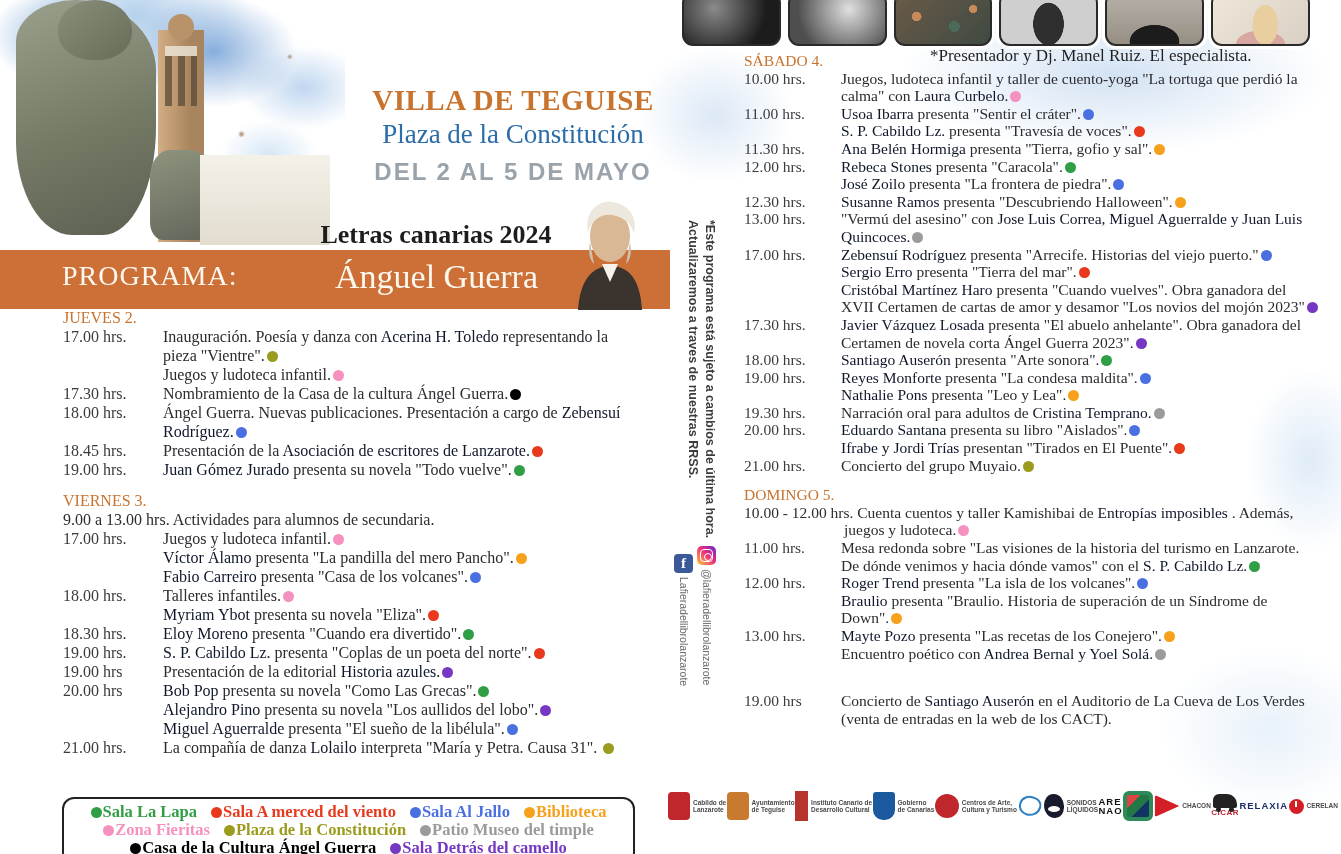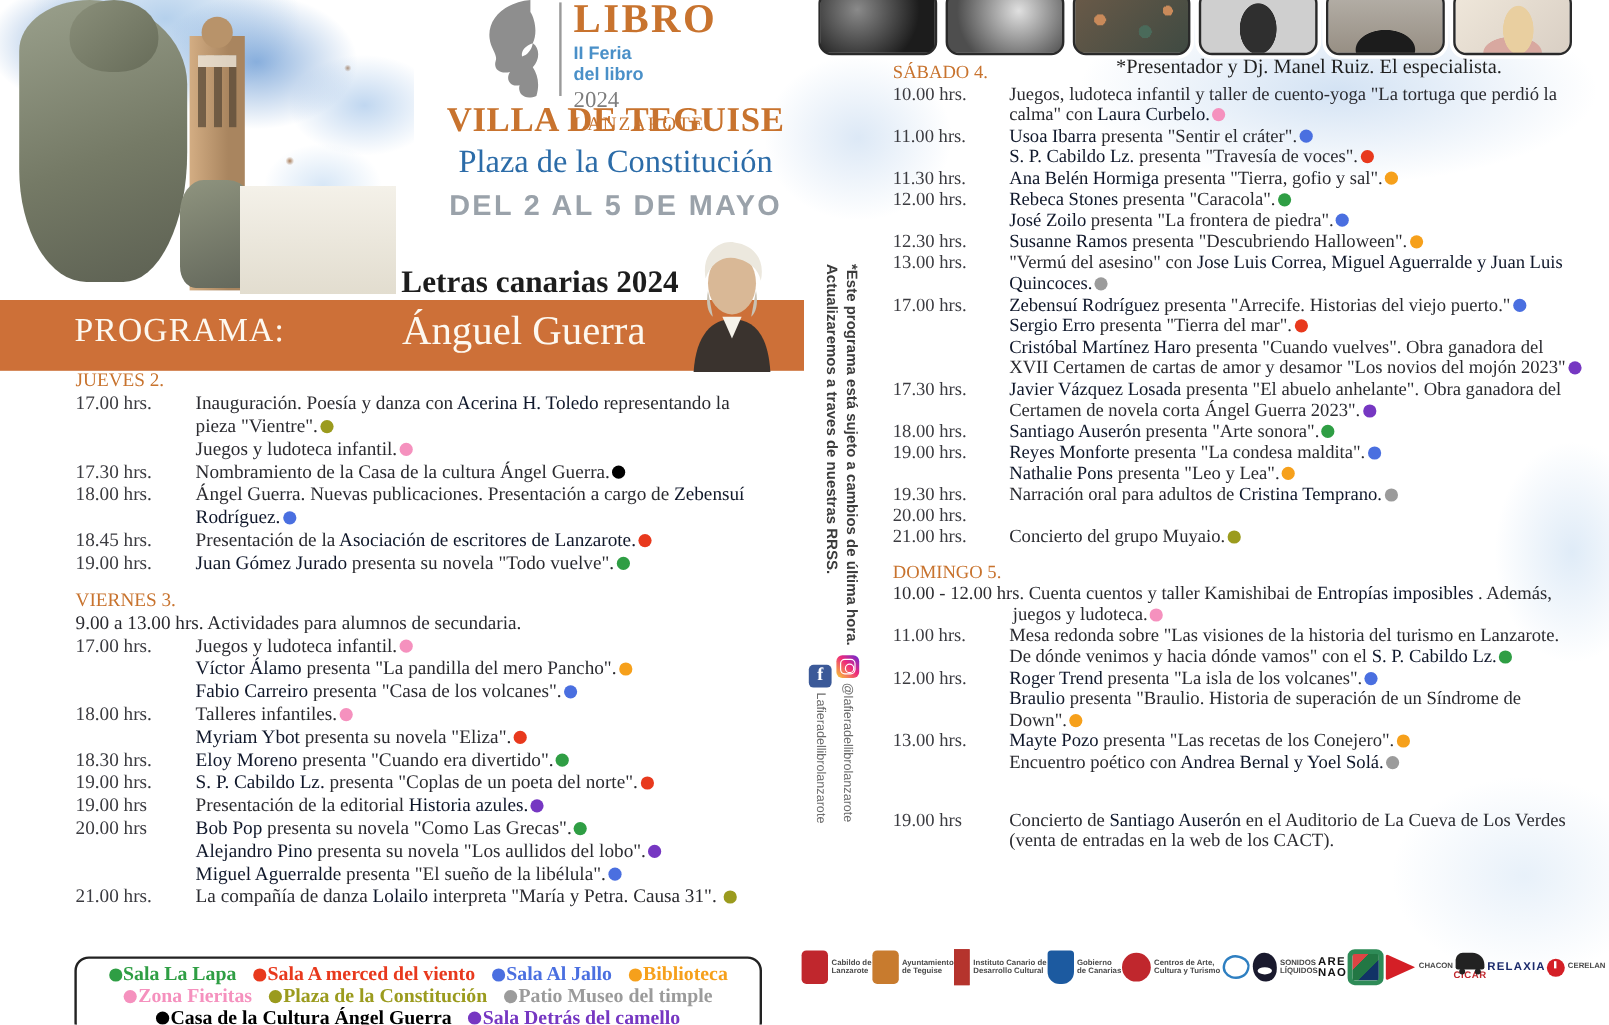--- a/index.html
+++ b/index.html
@@ -43,21 +43,21 @@
   .b-title{font-size:34px;font-weight:bold;color:#c8732e;letter-spacing:2px;}
   .b-sub{font-family:"Liberation Sans",sans-serif;font-weight:bold;color:#4a90c8;font-size:15px;margin-top:3px;}
   .b-year{font-size:19px;color:#7d7d7d;margin-top:4px;}
   .b-isla{font-size:16px;color:#c8732e;letter-spacing:1.5px;margin-top:3px;}
   
   .venue{position:absolute;left:348px;top:84px;width:330px;text-align:center;z-index:2;}
   .v1{font-size:29px;font-weight:bold;color:#c8732e;letter-spacing:.5px;}
   .v2{font-size:27px;color:#2c6ca8;margin-top:2px;}
   .v3{font-family:"Liberation Sans",sans-serif;font-size:24px;font-weight:600;color:#9aa2aa;
       letter-spacing:2px;margin-top:8px;}
-  .tribute-label{position:absolute;left:330px;top:220px;width:240px;text-align:center;
+  .tribute-label{position:absolute;left:316px;top:220px;width:240px;text-align:center;
       font-size:26px;font-weight:bold;color:#1d1d1d;z-index:2;}
   
   .band{position:absolute;left:0;top:250px;width:670px;height:59px;background:#cd7038;z-index:2;}
   .program{position:absolute;left:62px;top:10px;font-size:28px;color:#fdf8ef;letter-spacing:1px;}
   .aguerra{position:absolute;left:335px;top:8px;width:235px;font-size:34px;color:#fdf8ef;}
   .portrait{position:absolute;left:560px;top:198px;width:100px;height:112px;z-index:3;}
   
   .sched{position:absolute;font-size:16px;line-height:19px;z-index:2;}
   .sched.left{left:63px;top:308px;width:577px;}
   .sched.right{left:744px;top:52px;width:574px;font-size:15.5px;line-height:17.6px;}
@@ -163,36 +163,20 @@
   <div class="wash w4"></div>
 
   <div class="watercolor">
     <div class="statue"></div>
     <div class="statue-head"></div>
     <div class="tower"></div>
     <div class="statue-leg"></div>
     <div class="church"></div>
   </div>
 
-  <div class="brand">
-    <div class="face">
-      <svg width="58" height="86" viewBox="0 0 58 86">
-        <path fill="#8e8e8e" d="M44 0 C22 2 8 16 10 32 C11 41 17 45 15 51 C13 58 19 62 27 60 C23 66 27 73 35 71 C33 78 39 84 49 80 C52 70 50 62 46 56 C52 50 52 40 46 36 C50 28 48 16 44 10 Z"></path>
-        <path fill="#fff" d="M46 36 c-6 2 -10 6 -9 11 c4 -1 8 -5 9 -11 Z"></path>
-      </svg>
-    </div>
-    <div class="brand-div"></div>
-    <div class="brand-text">
-      <span class="b-title">LIBRO</span>
-      <span class="b-sub">II Feria</span>
-      <span class="b-sub">del libro</span>
-      <span class="b-year">2024</span>
-      <span class="b-isla">LANZAROTE</span>
-    </div>
-  </div>
 
   <div class="venue">
     <div class="v1">VILLA DE TEGUISE</div>
     <div class="v2">Plaza de la Constitución</div>
     <div class="v3">DEL 2 AL 5 DE MAYO</div>
   </div>
 
   <div class="tribute-label">Letras canarias 2024</div>
 
   <div class="band">
@@ -406,20 +390,24 @@
         </div>
       </div>
       <div class="row">
         <div class="time">19.30 hrs.</div>
         <div class="lines">
           <div class="line"><span>Narración oral para adultos de </span><span class="nm">Cristina Temprano.</span><span class="dot" style="background: rgb(155, 155, 155);"></span></div>
         </div>
       </div>
       <div class="row">
         <div class="time">20.00 hrs.</div>
+        <div class="lines">
+          <div class="line"><span class="nm">Eduardo Santana</span><span> presenta su libro "Aislados".</span><span class="dot" style="background: rgb(74, 111, 224);"></span></div>
+          <div class="line"><span class="nm">Ifrabe y Jordi Trías</span><span> presentan "Tirados en El Puente".</span><span class="dot" style="background: rgb(232, 57, 29);"></span></div>
+        </div>
       </div>
       <div class="row">
         <div class="time">21.00 hrs.</div>
         <div class="lines">
           <div class="line"><span>Concierto del grupo Muyaio.</span><span class="dot" style="background: rgb(155, 155, 30);"></span></div>
         </div>
       </div>
       <div class="day-head">DOMINGO 5.</div>
       <div class="row full">
         <div class="lines">

